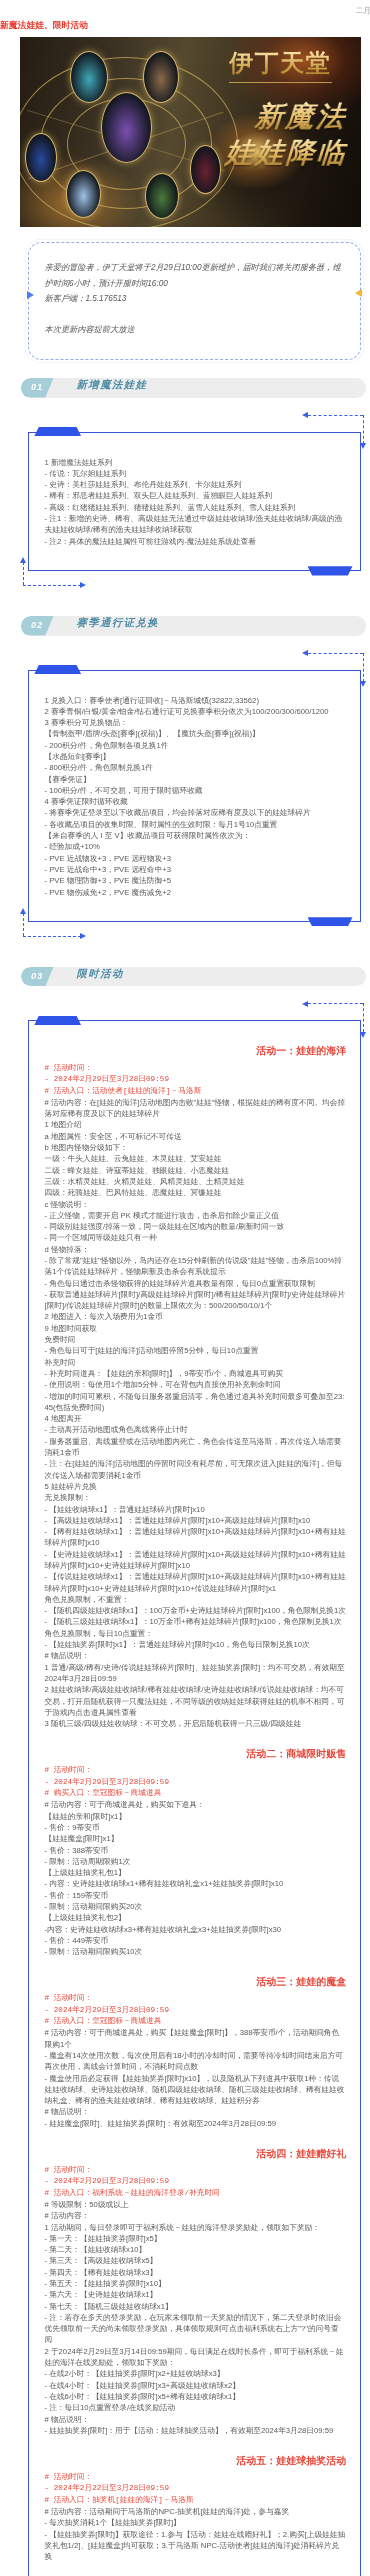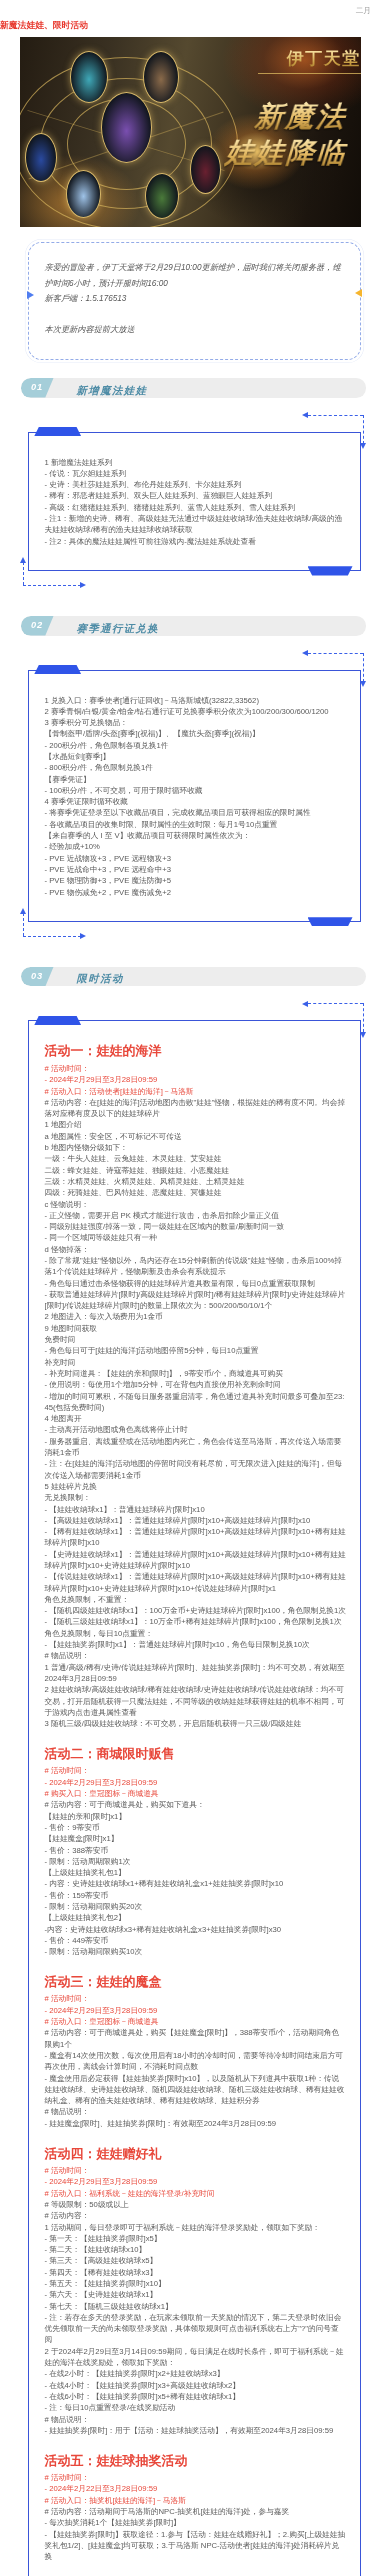--- a/index.html
+++ b/index.html
@@ -33,23 +33,23 @@
   .ray{position:absolute;height:1px;background:rgba(214,180,92,.4);}
   .ray1{left:3.1px;top:103px;width:206px;transform:rotate(17deg);}
   .ray2{left:3.1px;top:108px;width:206px;transform:rotate(-19deg);}
   .oval{
     position:absolute;display:block;border-radius:50%;
     border:1px solid #d9b96a;
     background:radial-gradient(ellipse at 50% 55%, var(--c) 0%, #10151c 72%);
     box-shadow:0 0 7.2px rgba(232,195,106,.55);
   }
   .b-logo{
-    position:absolute;top:9.3px;right:0;width:103px;text-align:right;
+    position:absolute;top:9.3px;right:29px;width:103px;text-align:center;
     font-family:"Liberation Serif","DejaVu Serif",serif;
-    font-size:17px;font-weight:bold;letter-spacing:1.5px;
+    font-size:24px;font-weight:bold;letter-spacing:1.5px;
     background:linear-gradient(180deg,#f8e1a0 15%,#caa045 60%,#8a6420 100%);
     -webkit-background-clip:text;background-clip:text;color:transparent;
     border-bottom:1px solid rgba(214,180,92,.8);padding-bottom:3.1px;
   }
   .b-t1,.b-t2{
     position:absolute;font-weight:900;font-style:italic;letter-spacing:2.6px;
     background:linear-gradient(180deg,#fbe8b0 10%,#e3b75f 55%,#9c7224 95%);
     -webkit-background-clip:text;background-clip:text;color:transparent;
     transform:skewX(-4deg);
     filter:drop-shadow(0 1.5px 1px rgba(0,0,0,.55));
@@ -69,21 +69,21 @@
   .n-line{min-height:15.5px;}
   .tri-blue{position:absolute;left:-1.5px;top:49px;width:0;height:0;
     border:4.6px solid transparent;border-left:7.7px solid #4f7df0;border-right:0;}
   .tri-orange{position:absolute;right:-1.5px;top:47px;width:0;height:0;
     border:4.6px solid transparent;border-right:7.7px solid #f6b52e;border-left:0;}
 
   
   .sec-bar{
     position:relative;margin:17.5px 5.2px 0 20.6px;height:19.6px;
     background:#ededed;border-radius:9.8px;
-    display:flex;align-items:flex-end;overflow:hidden;
+    display:flex;align-items:flex-start;overflow:hidden;
   }
   .sec-num{
     height:19.6px;line-height:19.6px;padding:0 10.3px 0 10.3px;
     background:#a5ced9;color:#ffffff;font-weight:bold;font-style:italic;
     font-size:9.3px;letter-spacing:1px;
     clip-path:polygon(0 0,100% 0,calc(100% - 8.2px) 100%,0 100%);
     border-radius:9.8px 0 0 9.8px;
   }
   .sec-title{
     margin-left:23px;color:#4e8ca6;font-weight:bold;font-style:italic;
@@ -107,25 +107,25 @@
   .deco-bl{position:absolute;bottom:-30px;left:-7.2px;width:69px;height:44px;}
   .deco-bl .tri-u{position:absolute;top:0;left:-0.5px;width:0;height:0;
     border:3.1px solid transparent;border-bottom:6.2px solid #3a60e8;border-top:0;}
   .deco-bl .dash-v2{position:absolute;top:5.2px;left:2.1px;height:23px;border-left:1px dashed #3a60e8;}
   .deco-bl .dash-h2{position:absolute;top:28px;left:2.1px;width:58px;border-top:1px dashed #3a60e8;}
   .deco-bl .tri-r{position:absolute;top:25px;left:59px;width:0;height:0;
     border:3.1px solid transparent;border-left:6.2px solid #3a60e8;border-right:0;}
 
   
   .line{min-height:11.3px;font-size:7.7px;line-height:11.3px;color:#5b5b5b;word-break:break-all;}
-  .line.red{color:#e8483b;}
+  .line.red{color:#e8483b;font-family:Liberation Mono, monospace;}
   .act{margin-top:18.5px;}
   .act:first-child{margin-top:0;}
   .act-title{
-    text-align:left;color:#e8483b;font-weight:bold;font-size:13px;
+    text-align:right;color:#e8483b;font-weight:bold;font-size:10px;
     line-height:11.3px;margin-bottom:6.2px;
   }
 </style>
 </head>
 <body>
 
 <div class="month">二月</div>
 <div class="subtitle">新魔法娃娃、限时活动</div>
 
 <div class="banner">
@@ -216,21 +216,21 @@
         <div class="line">1 兑换入口：赛季使者[通行证回收]－马洛斯城镇(32822,33562)</div>
         <div class="line">2 赛季青铜/白银/黄金/铂金/钻石通行证可兑换赛季积分依次为100/200/300/600/1200</div>
         <div class="line">3 赛季积分可兑换物品：</div>
         <div class="line">【骨制盔甲/盾牌/头盔[赛季](祝福)】、【魔抗头盔[赛季](祝福)】</div>
         <div class="line">- 200积分/件，角色限制各项兑换1件</div>
         <div class="line">【水晶短剑[赛季]】</div>
         <div class="line">- 800积分/件，角色限制兑换1件</div>
         <div class="line">【赛季凭证】</div>
         <div class="line">- 100积分/件，不可交易，可用于限时循环收藏</div>
         <div class="line">4 赛季凭证限时循环收藏</div>
-        <div class="line">- 将赛季凭证登录至以下收藏品项目，完成收藏品项目后可获得相应的限时属性</div>
+        <div class="line">- 将赛季凭证登录至以下收藏品项目，均会掉落对应稀有度及以下的娃娃球碎片</div>
         <div class="line">- 各收藏品项目的收集时限、限时属性的生效时限：每月1号10点重置</div>
         <div class="line">【来自赛季的人 I 至 V】收藏品项目可获得限时属性依次为：</div>
         <div class="line">- 经验加成+10%</div>
         <div class="line">- PVE 近战物攻+3，PVE 远程物攻+3</div>
         <div class="line">- PVE 近战命中+3，PVE 远程命中+3</div>
         <div class="line">- PVE 物理防御+3，PVE 魔法防御+5</div>
         <div class="line">- PVE 物伤减免+2，PVE 魔伤减免+2</div>
       </div>
     </div>
     <div class="sec-bar">

